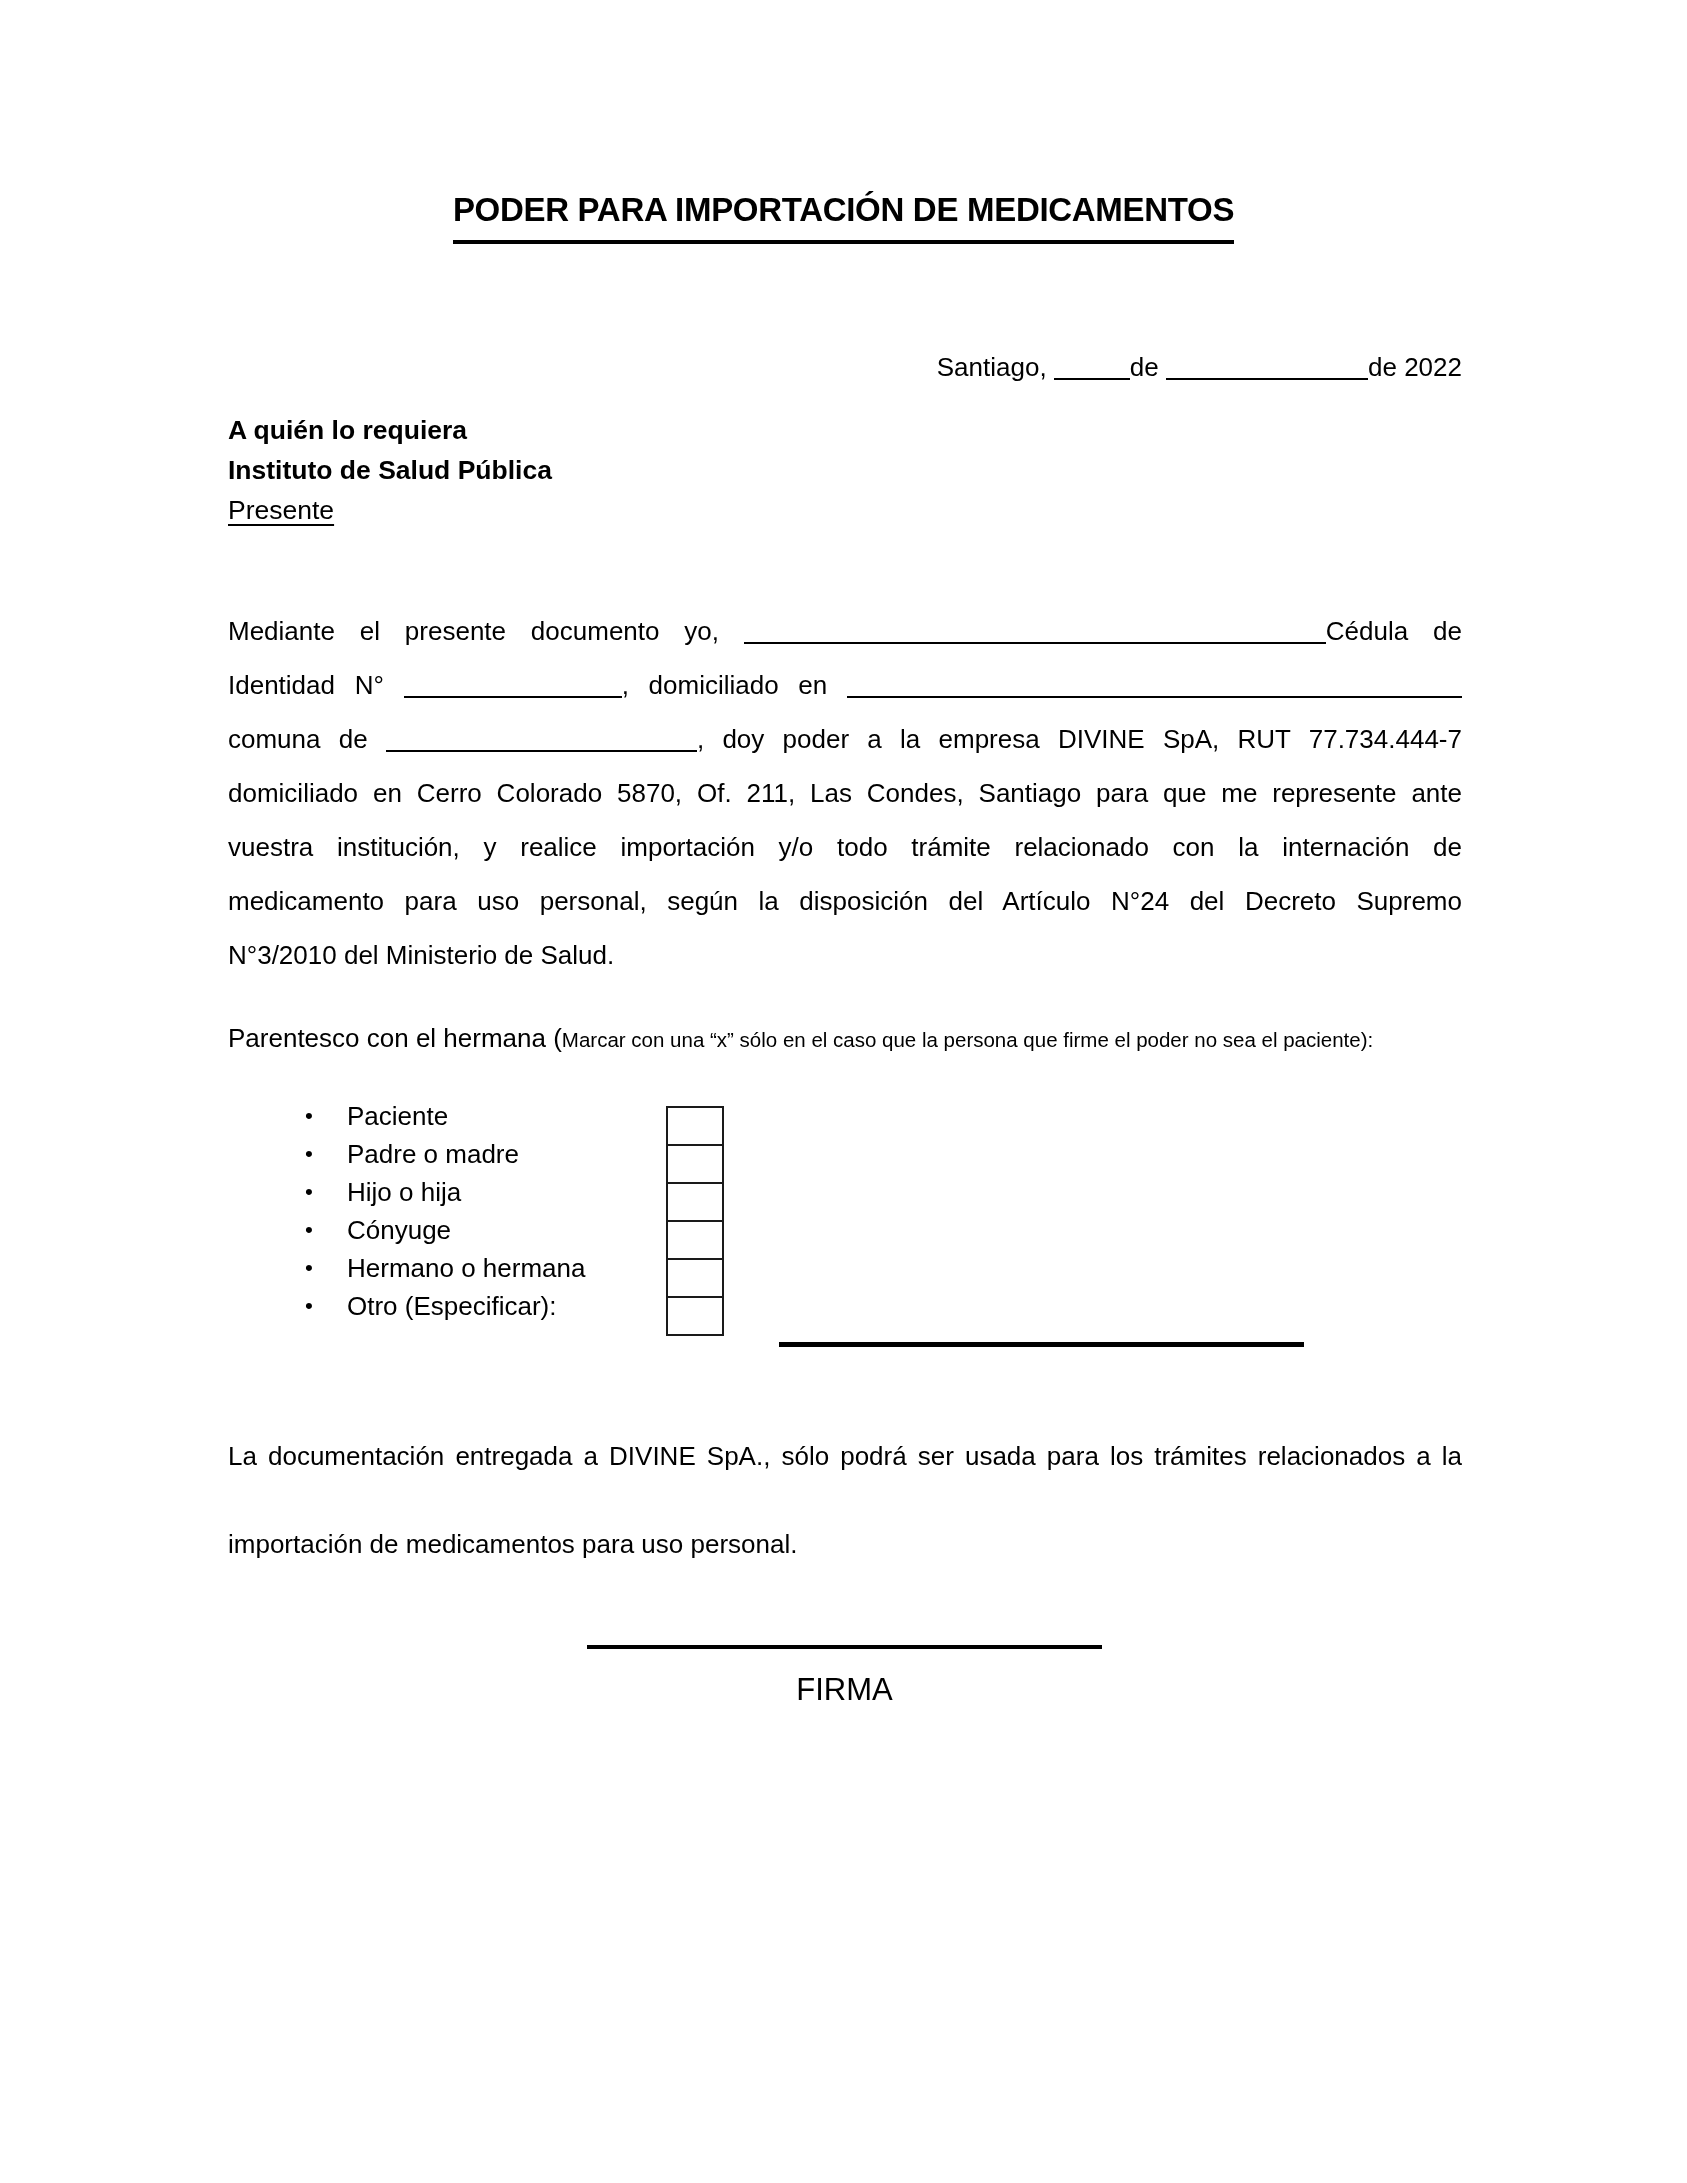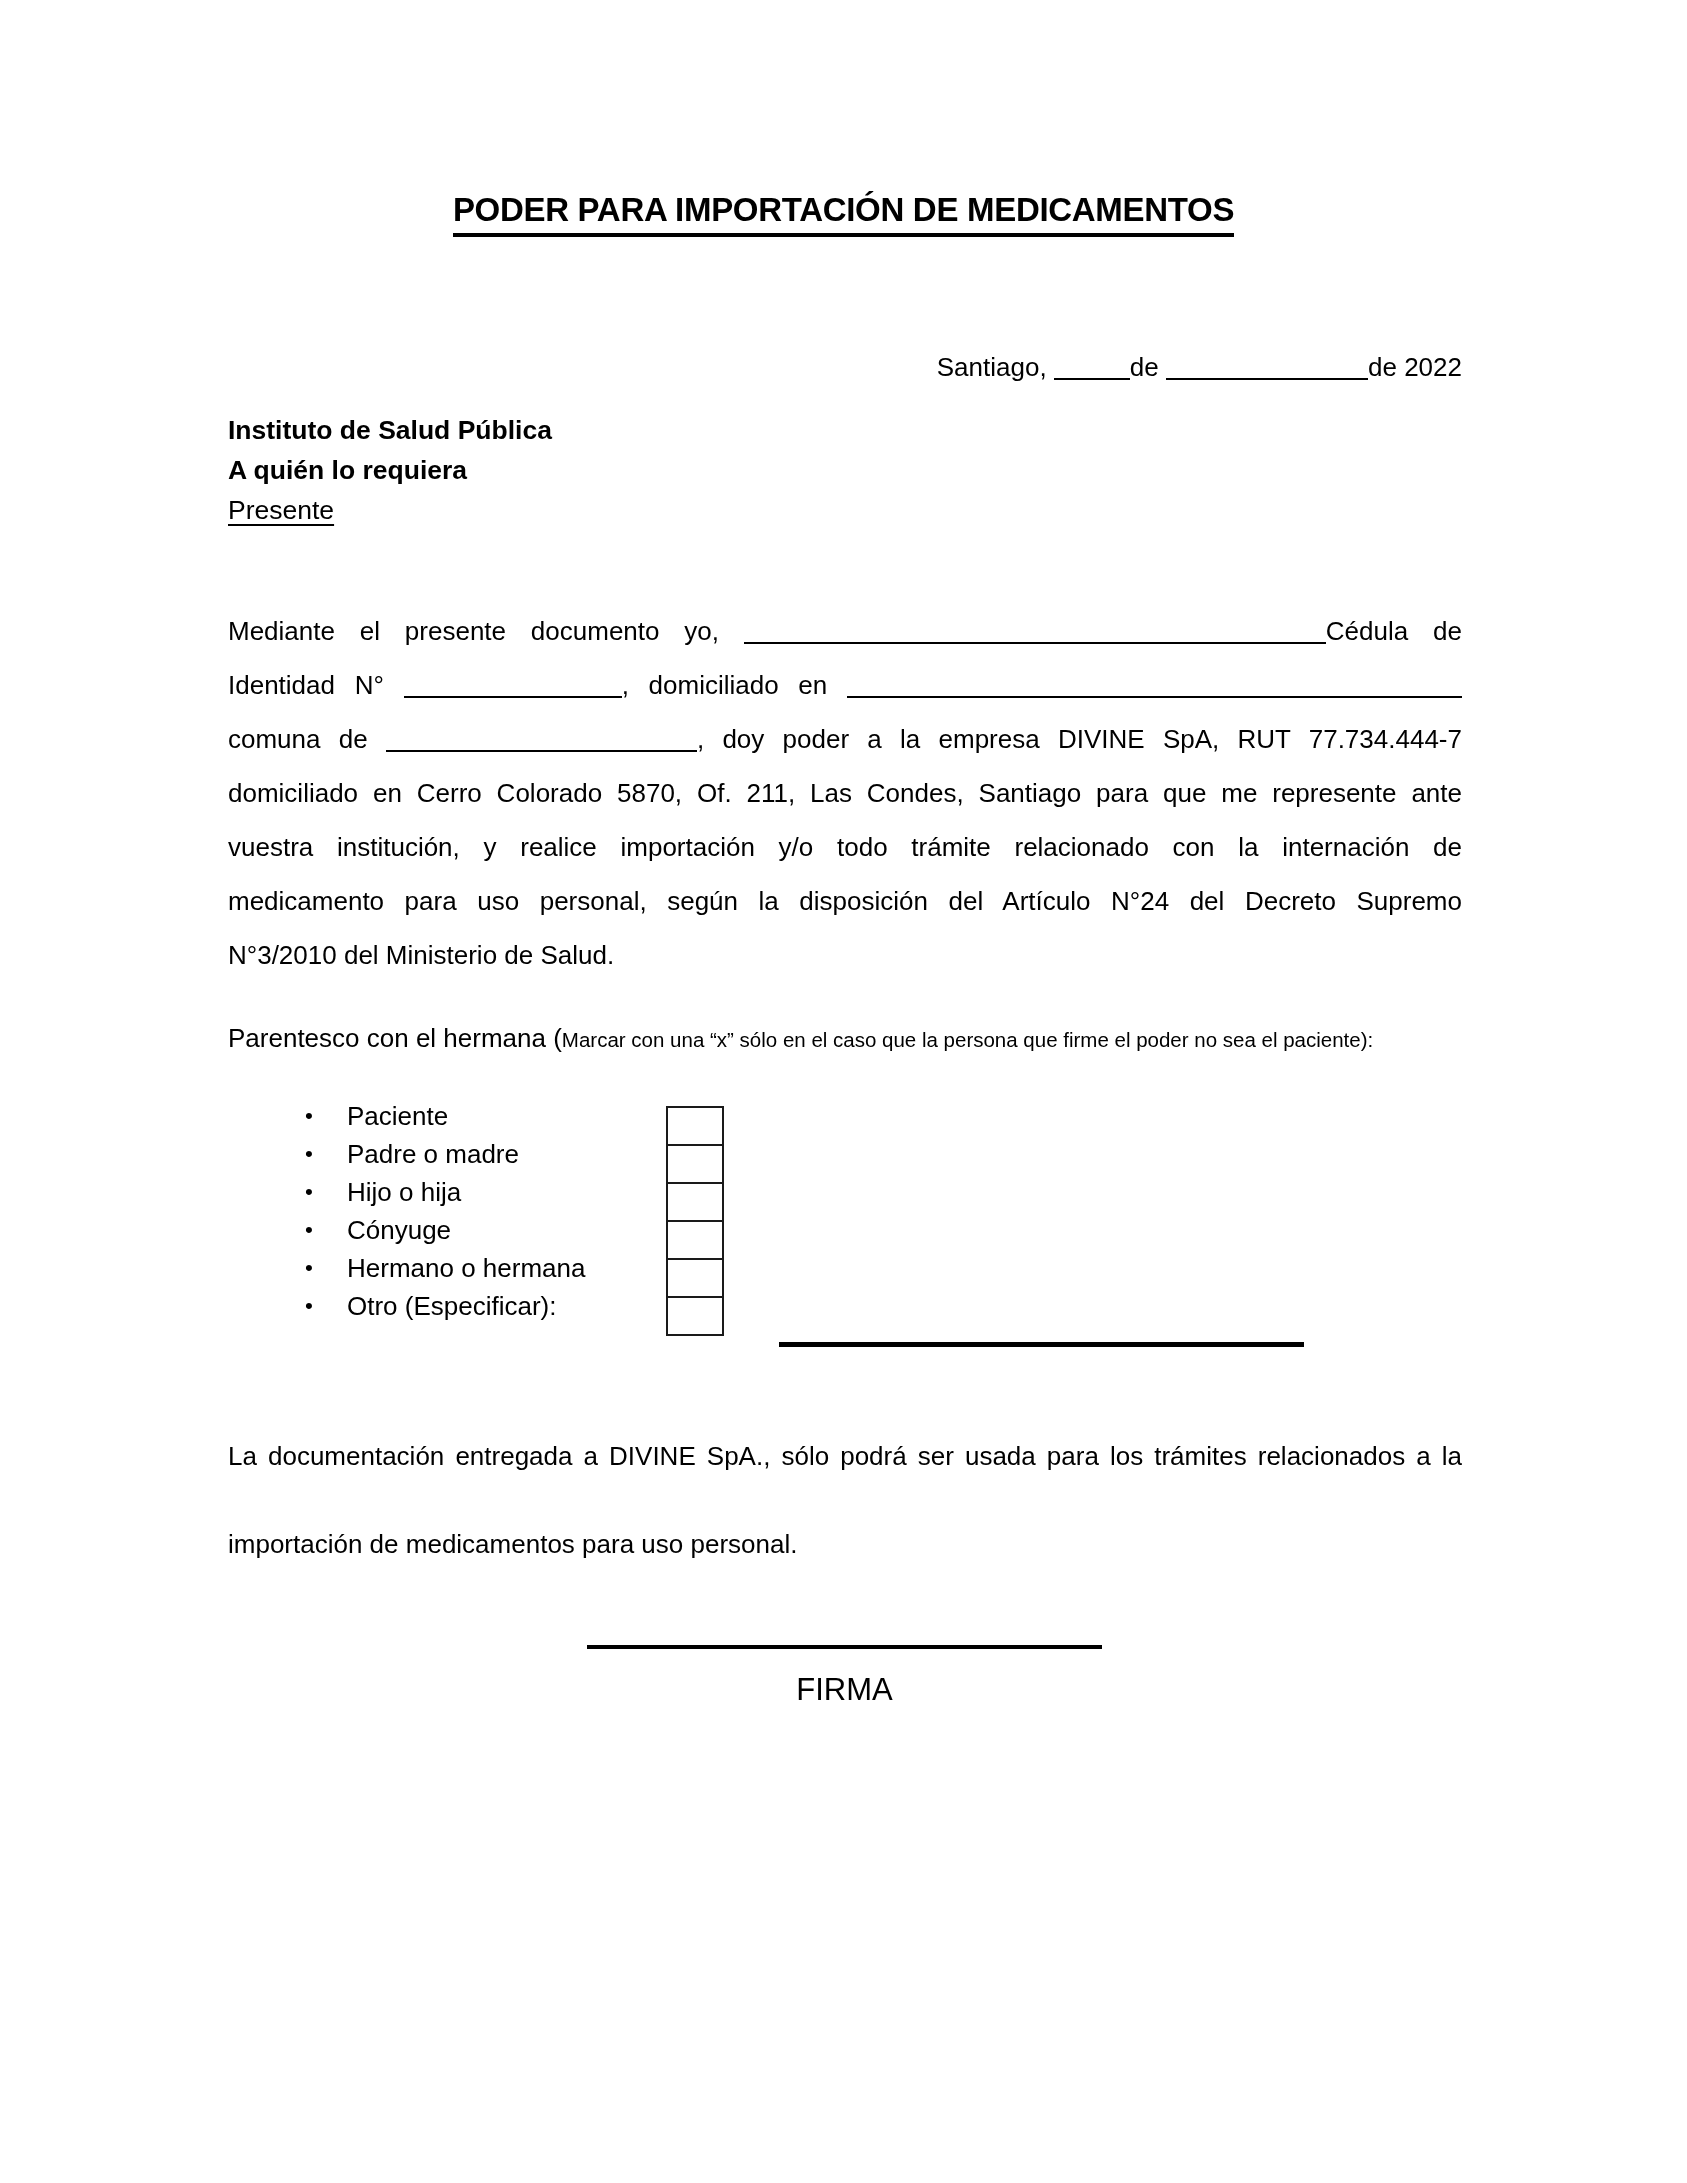--- a/index.html
+++ b/index.html
@@ -10,21 +10,21 @@
     background:#ffffff;
     color:#000000;
     font-family:"Liberation Sans", sans-serif;
     overflow:hidden;
   }
   
   .title-wrap { position:absolute; top:191px; left:0; width:1687px; text-align:center; }
   .title-text {
     display:inline-block;
     font-size:33px; font-weight:bold; letter-spacing:-0.3px;
-    border-bottom:4px solid #000; padding-bottom:4px;
+    border-bottom:4px solid #000; padding-bottom:11px;
   }
   
   .abs { position:absolute; left:228px; width:1234px; }
   .body-line { height:54px; line-height:54px; font-size:26px; white-space:nowrap; }
   .just { text-align:justify; text-align-last:justify; white-space:normal; }
   .single { height:40px; line-height:40px; font-size:26.5px; }
   
   .bl {
     display:inline-block; height:2.6px;
     border-bottom:2px solid #000;
@@ -75,22 +75,22 @@
     <span class="title-text">PODER PARA IMPORTACIÓN DE MEDICAMENTOS</span>
   </div>
 
   <div class="abs date-line">
     <span>Santiago,</span>
     <span class="bl" style="width:76px"></span><span>de</span>
     <span class="bl" style="width:202px"></span><span>de 2022</span>
   </div>
 
   <div class="abs addr">
+    <div class="single b">A quién lo requiera</div>
     <div class="single b">Instituto de Salud Pública</div>
-    <div class="single b">A quién lo requiera</div>
     <div class="single"><span class="u">Presente</span></div>
   </div>
 
   <div class="abs para">
     <div class="body-line just">
       <span>Mediante el presente documento yo,</span>
       <span class="bl" style="width:582px"></span><span>Cédula  de</span>
     </div>
     <div class="body-line just">
       <span>Identidad N°</span>

